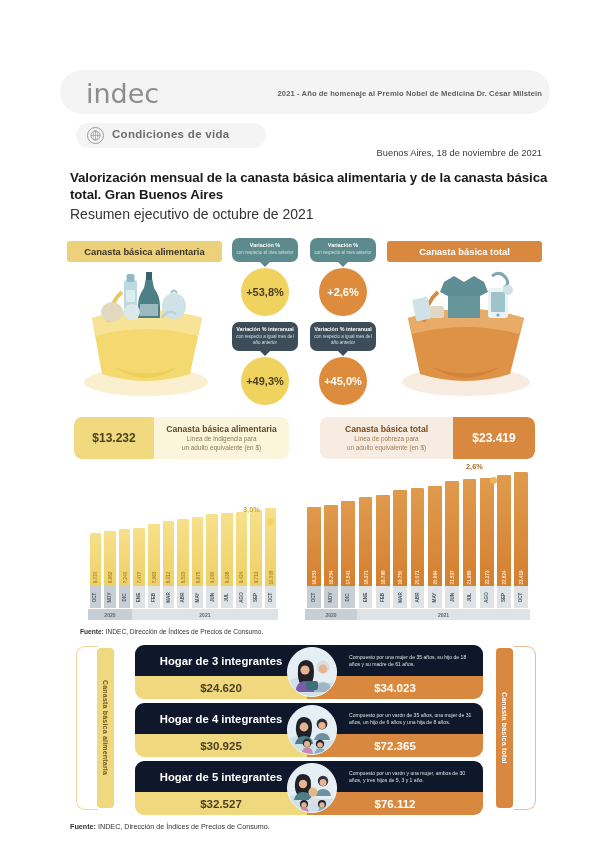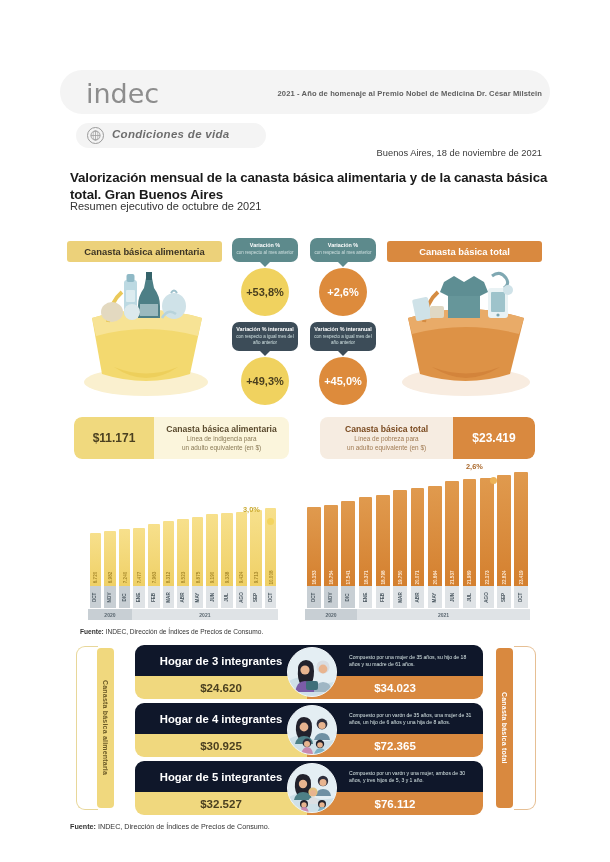--- a/index.html
+++ b/index.html
@@ -43,37 +43,36 @@
     position: absolute; left: 87px; top: 127px;
     width: 17px; height: 17px; border-radius: 50%;
     border: 1.4px solid #9a9a9a;
     display: flex; align-items: center; justify-content: center;
   }
   .cond-icon svg { display:block; }
   .cond-label {
     position: absolute; left: 112px; top: 128px;
     font-size: 11.5px; font-weight: bold; color: #6d6d6d;
     letter-spacing: .3px;
-    font-style: italic;
   }
   .place-date {
     position: absolute; left: 250px; top: 148px;
     width: 292px; text-align: right;
     font-size: 9.3px; color: #3a3a3a;
   }
 
   
   .title {
     position: absolute; left: 70px; top: 170px; width: 480px;
     font-size: 13.3px; font-weight: bold; color: #1a1a1a;
     line-height: 16.5px; letter-spacing: -.1px;
   }
   .subtitle {
-    position: absolute; left: 70px; top: 200px;
-    font-size: 11px; color: #333;
+    position: absolute; left: 70px; top: 206px;
+    font-size: 14px; color: #333;
   }
 
   
   .tab-left {
     position: absolute; left: 67px; top: 241px;
     width: 155px; height: 21px;
     background: #ecd17a; border-radius: 3px;
     display: flex; align-items: center; justify-content: center;
   }
   .tab-left span { font-size: 9.4px; font-weight: bold; color: #3b3324; }
@@ -372,21 +371,21 @@
 
   <div class="varblock vb-r2">
     <div class="vb-callout dark">
       <div class="t1">Variación % interanual</div>
       <div class="t2">con respecto a igual mes del año anterior</div>
     </div>
     <div class="vb-circle circ-orange">+45,0%</div>
   </div>
 
   <div class="pricebox pb-left">
-    <div class="amount">$11.171</div>
+    <div class="amount">$13.232</div>
     <div class="txt">
       <div class="pb-title">Canasta básica alimentaria</div>
       <div class="pb-sub">Línea de indigencia para</div>
       <div class="pb-sub">un adulto equivalente (en $)</div>
     </div>
   </div>
 
   <div class="pricebox pb-right">
     <div class="txt">
       <div class="pb-title">Canasta básica total</div>

